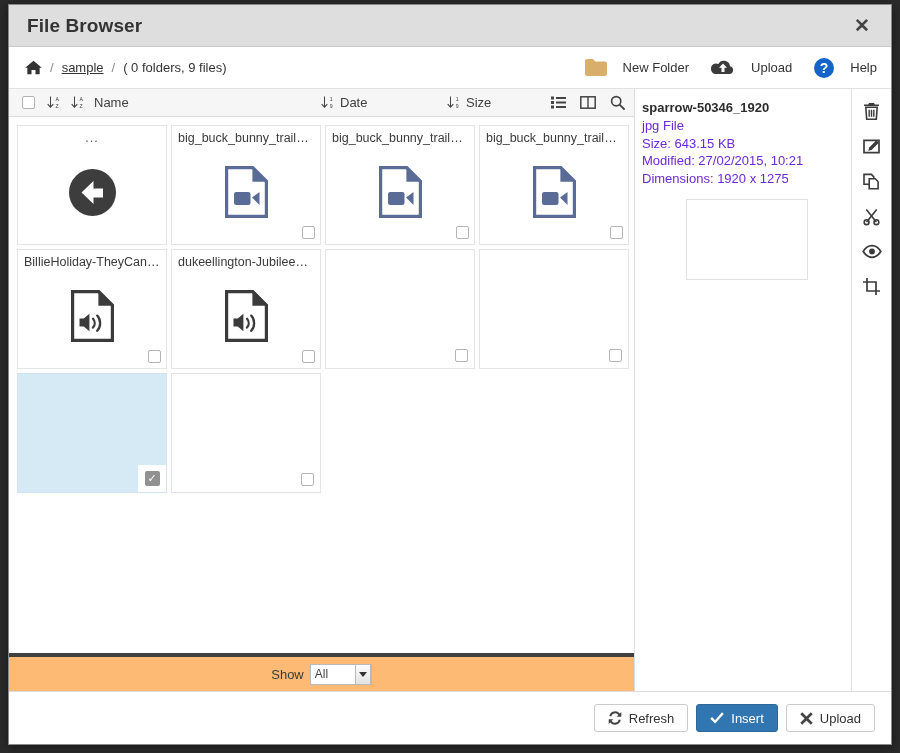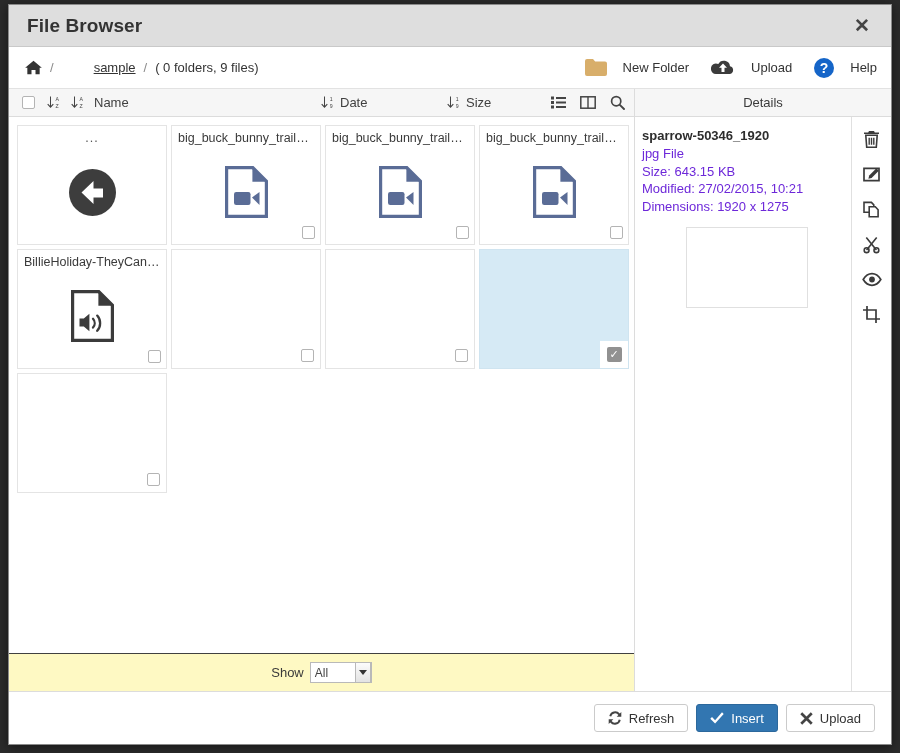--- a/index.html
+++ b/index.html
@@ -47,21 +47,21 @@
   
   #crumbbar {
     height: 42px; flex: 0 0 42px;
     background: #ffffff;
     display: flex; align-items: center;
     padding: 0 14px 0 16px;
     border-bottom: 1px solid #e2e2e2;
   }
   #crumbs { display: flex; align-items: center; gap: 8px; font-size: 13px; color: #444; }
   #crumbs .sep { color: #8a8a8a; }
-  #crumbs a { color: #333; text-decoration: underline; cursor: pointer; margin-left: 32px; }
+  #crumbs a { color: #333; text-decoration: underline; cursor: pointer; }
   #crumbs .count { color: #333; }
   .home-ico { width: 17px; height: 15px; display:block; }
 
   #crumb-actions { margin-left: auto; display: flex; align-items: center; gap: 22px; }
   .act { display: flex; align-items: center; gap: 16px; cursor: pointer; font-size: 13px; color: #333; }
   .act svg { display: block; }
 
   
   #body { flex: 1 1 auto; display: flex; min-height: 0; }
   #left { flex: 1 1 auto; display: flex; flex-direction: column; min-width:0;
@@ -135,21 +135,21 @@
   .tile .tchk.padplain { right: 0; bottom: 0; width: 26px; height: 25px;
     border: none; border-radius: 0; background: #fff;
     display:flex; align-items:center; justify-content:center; }
   .tile .tchk.padplain i {
     width: 13px; height: 13px; border-radius: 2px; background:#fff;
     border: 1px solid #b4b4b4; display:block; }
 
   
   #showbar {
     flex: 0 0 38px; height: 38px;
-    background: #fef9c3; border-top: 1px solid #404040;
+    background: #fdba74; border-top: 4px solid #404040;
     display: flex; align-items: center; justify-content: center;
     gap: 6px; font-size: 13px; color: #3a3a3a;
   }
   #showsel {
     width: 62px; height: 21px;
     border: 1px solid #b9b9b9; background: #fff;
     font-size: 12px; color: #444;
     display: flex; align-items: center;
     padding-left: 4px; cursor: pointer; position: relative;
   }
@@ -377,20 +377,33 @@
                     <path fill="#fff" stroke="#3b3b3b" stroke-width="3.2" d="M2.6 1.6h26.2l13.6 13.6v35.2H2.6z"></path>
                     <path fill="#3b3b3b" d="M28.4 1.8v14h13.8z"></path>
                     <path fill="#3b3b3b" d="M9.5 28.5h4.3l5.6-4.8v17.6l-5.6-4.8H9.5z"></path>
                     <path fill="none" stroke="#3b3b3b" stroke-width="2.3" stroke-linecap="round" d="M23 28.8a6.6 6.6 0 010 8.8"></path>
                     <path fill="none" stroke="#3b3b3b" stroke-width="2.3" stroke-linecap="round" d="M27.2 25.6a11.3 11.3 0 010 15.2"></path>
                   </svg></span>
               </div>
               <div class="tchk"></div>
             </div>
             <div class="tile">
+              <div class="tname">dukeellington-JubileeSt…</div>
+              <div class="ticon">
+                <span><svg width="44" height="52" viewBox="0 0 44 52">
+                    <path fill="#fff" stroke="#3b3b3b" stroke-width="3.2" d="M2.6 1.6h26.2l13.6 13.6v35.2H2.6z"></path>
+                    <path fill="#3b3b3b" d="M28.4 1.8v14h13.8z"></path>
+                    <path fill="#3b3b3b" d="M9.5 28.5h4.3l5.6-4.8v17.6l-5.6-4.8H9.5z"></path>
+                    <path fill="none" stroke="#3b3b3b" stroke-width="2.3" stroke-linecap="round" d="M23 28.8a6.6 6.6 0 010 8.8"></path>
+                    <path fill="none" stroke="#3b3b3b" stroke-width="2.3" stroke-linecap="round" d="M27.2 25.6a11.3 11.3 0 010 15.2"></path>
+                  </svg></span>
+              </div>
+              <div class="tchk"></div>
+            </div>
+            <div class="tile">
               <div class="thumb" style="background-image:radial-gradient(ellipse 19% 26% at 57% 38%, #ffffff 0%, #f6f6f2 58%, rgba(255,255,255,0) 72%),radial-gradient(circle 4% at 57% 42%, #e8a41a 0%, rgba(232,164,26,0) 80%),radial-gradient(ellipse 44% 34% at 22% 74%, #e9a317 0%, #d08c10 45%, rgba(208,140,16,0) 78%),radial-gradient(ellipse 30% 26% at 62% 86%, #d99a14 0%, rgba(217,154,20,0) 78%),linear-gradient(160deg, #2f4322 0%, #3c5225 34%, #50651f 60%, #3d4e1c 100%),#3c5225"></div>
               <div class="tchk padplain">
                 <i></i>
               </div>
             </div>
             <div class="tile">
               <div class="thumb" style="background-image:radial-gradient(circle 6% at 56% 44%, #f2f7ef 0%, rgba(242,247,239,0) 80%),linear-gradient(185deg, #dfeccd 0%, #cfe3b6 22%, #bcd99d 46%, #a9cf86 70%, #bcdc95 100%),#bcd99d"></div>
               <div class="tchk padplain">
                 <i></i>
               </div>
@@ -413,21 +426,20 @@
       <div id="showbar">
         <span>Show</span>
         <div id="showsel">
           <span>All</span>
           <span class="arrow"></span>
         </div>
       </div>
     </div>
 
     <div id="right">
-      <div id="dethead">Details</div>
       <div id="detbody">
         <div id="detmain">
           <div class="fname">sparrow-50346_1920</div>
           <div class="line">jpg File</div>
           <div class="line">Size: 643.15 KB</div>
           <div class="line">Modified: 27/02/2015, 10:21</div>
           <div class="line">Dimensions: 1920 x 1275</div>
           <div id="detprev"></div>
         </div>
         <div id="dettools">

